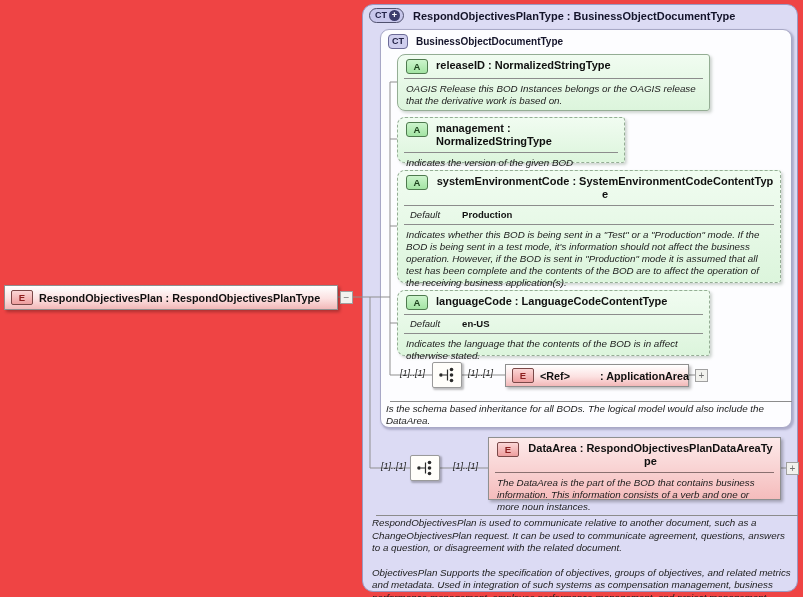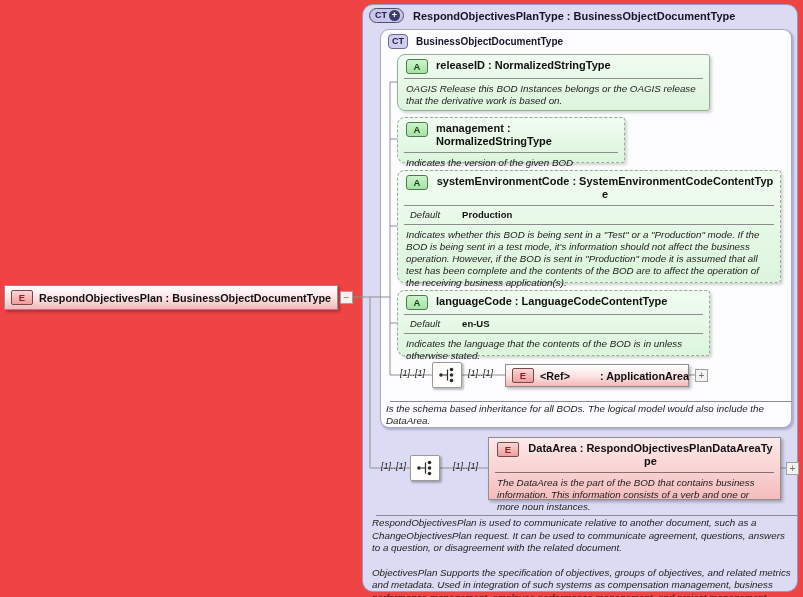--- a/index.html
+++ b/index.html
@@ -165,21 +165,21 @@
     <div class="attr-title-row">
       <span class="badge-a">A</span>
       <span class="attr-label">languageCode : LanguageCodeContentType</span>
     </div>
     <div class="sep"></div>
     <div class="default-row">
       <span class="default-label">Default</span>
       <span class="default-value">en-US</span>
     </div>
     <div class="sep"></div>
-    <div class="doc">Indicates the language that the contents of the BOD is in unless otherwise stated.</div>
+    <div class="doc">Indicates the language that the contents of the BOD is in affect otherwise stated.</div>
   </div>
 
   <span class="abs card" id="card-a1">[1]..[1]</span>
   <div class="abs seq-icon" id="seq-icon-1">
     <svg width="20" height="16" viewBox="0 0 20 16">
       <circle cx="4" cy="8" r="1.8" fill="#2a2a2a"></circle>
       <path d="M6 8 H10.5 M10.5 2.5 V13.5" stroke="#2a2a2a" stroke-width="1.2" fill="none"></path>
       <circle cx="14.5" cy="2.5" r="1.8" fill="#2a2a2a"></circle>
       <circle cx="14.5" cy="8" r="1.8" fill="#2a2a2a"></circle>
       <circle cx="14.5" cy="13.5" r="1.8" fill="#2a2a2a"></circle>
@@ -220,17 +220,17 @@
   <div class="abs plus-box" id="plus-2">+</div>
 
   <div class="abs sep" id="bottom-hr"></div>
   <div class="abs" id="bottom-doc">
     <p>RespondObjectivesPlan is used to communicate relative to another document, such as a ChangeObjectivesPlan request. It can be used to communicate agreement, questions, answers to a question, or disagreement with the related document.</p>
     <p>ObjectivesPlan  Supports the specification of objectives, groups of objectives, and related metrics and metadata. Used in integration of such systems as compensation management, business performance management, employee performance management, and project management systems.</p>
   </div>
 
   <div class="abs elem" id="root-elem">
     <span class="badge-e">E</span>
-    <span class="elem-label">RespondObjectivesPlan : BusinessObjectDocumentType</span>
+    <span class="elem-label">RespondObjectivesPlan : RespondObjectivesPlanType</span>
   </div>
   <div class="abs minus-box" id="collapse-1">−</div>
 
 </div>
 
 </body></html>

